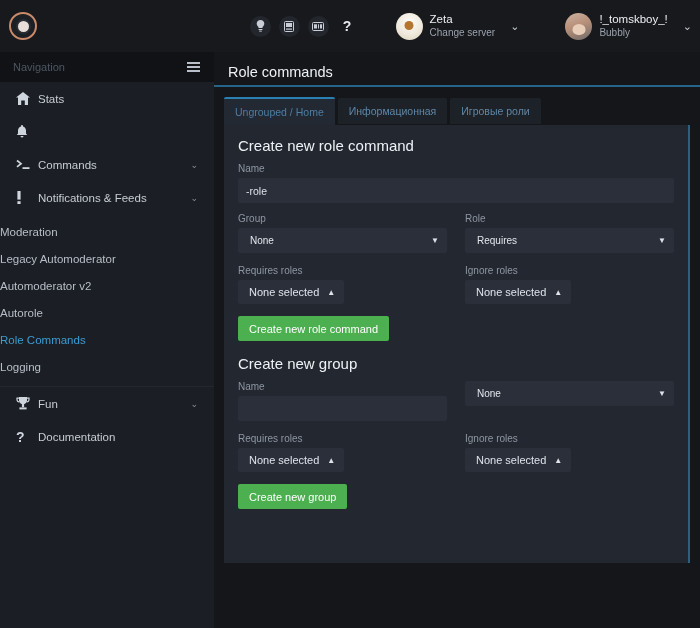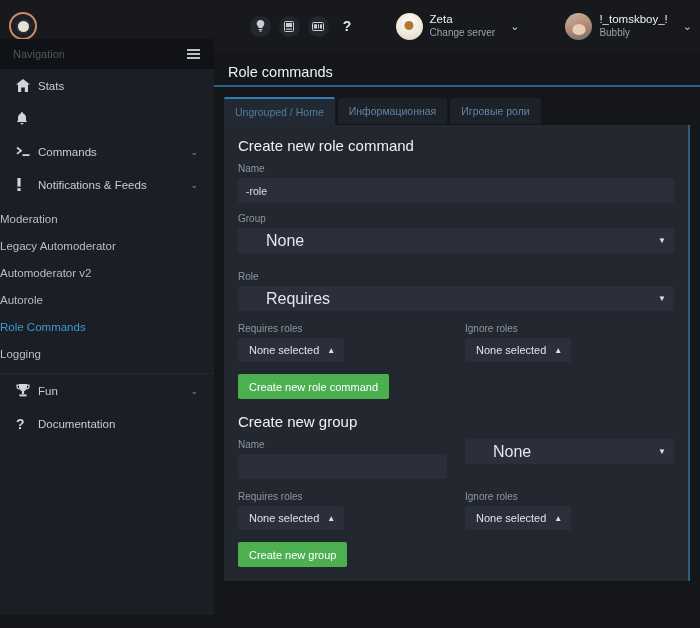--- a/index.html
+++ b/index.html
@@ -67,21 +67,21 @@
   }
   .acct .txt { line-height: 1.18; }
   .acct .t1 { font-size: 11.5px; color: #eceff3; }
   .acct .t2 { font-size: 10px; color: #9aa2ad; }
   .chev {
     color: #c3c9d2; font-size: 11px; margin-left: 8px; margin-right: 4px;
   }
 
   
   .sidebar {
-    position: absolute; left: 0; top: 39px; width: 214px; height: 576px;
+    position: absolute; left: 0; top: 52px; width: 214px; height: 576px;
     background: #1b1e24;
   }
   .nav-head {
     height: 30px; display: flex; align-items: center; justify-content: space-between;
     padding: 0 14px 0 13px;
     background: #101216;
   }
   .nav-head .lbl { font-size: 11px; color: #4d5662; }
   .burger { display: flex; flex-direction: column; gap: 2px; cursor: pointer; }
   .burger i { display: block; width: 13px; height: 2px; background: #b9c0ca; }
@@ -158,39 +158,39 @@
     outline: none; display: flex; align-items: center;
   }
   .row2 { display: flex; gap: 18px; }
   .col { flex: 1; min-width: 0; }
 
   .selbox {
     height: 25px; background: #2a2f39; border-radius: 2px;
     display: flex; align-items: center; justify-content: space-between;
     padding: 0 8px 0 12px; cursor: pointer;
   }
-  .selbox .v { font-size: 16px; color: #e2e7ed; margin-left: 16px; }
+  .selbox .v { font-size: 10px; color: #e2e7ed; }
   .selbox .ar { font-size: 8px; color: #dde2e9; }
 
   .multisel {
     height: 24px; background: #2a2f39; border-radius: 2px;
     display: inline-flex; align-items: center; gap: 8px;
     padding: 0 9px 0 11px; cursor: pointer;
   }
   .multisel .v { font-size: 11px; color: #dfe4eb; }
   .multisel .ar { font-size: 8px; color: #dfe4eb; }
 
   .btn-green {
     display: inline-flex; align-items: center; justify-content: center;
     background: #4caf50; border: none; border-radius: 2px;
     height: 25px; padding: 0 11px;
     color: #ffffff; font-size: 11px; cursor: pointer;
     font-family: "Liberation Sans", sans-serif;
   }
-  .mt10 { margin-top: 10px; flex-direction: column; }
+  .mt10 { margin-top: 10px; }
   .mt12 { margin-top: 12px; }
   .mt14 { margin-top: 14px; }
 </style>
 </head>
 <body>
 
 <div class="topbar">
   <div class="brand-logo">
     <div class="inner"></div>
   </div>

